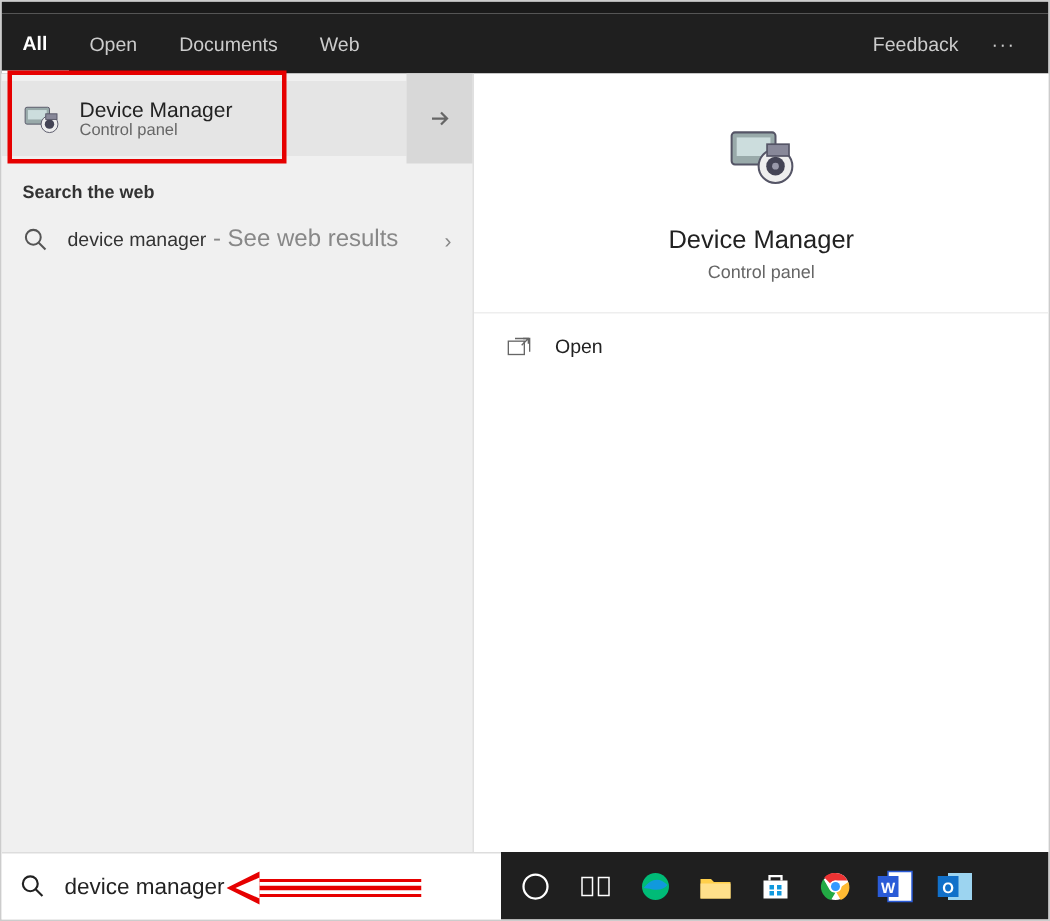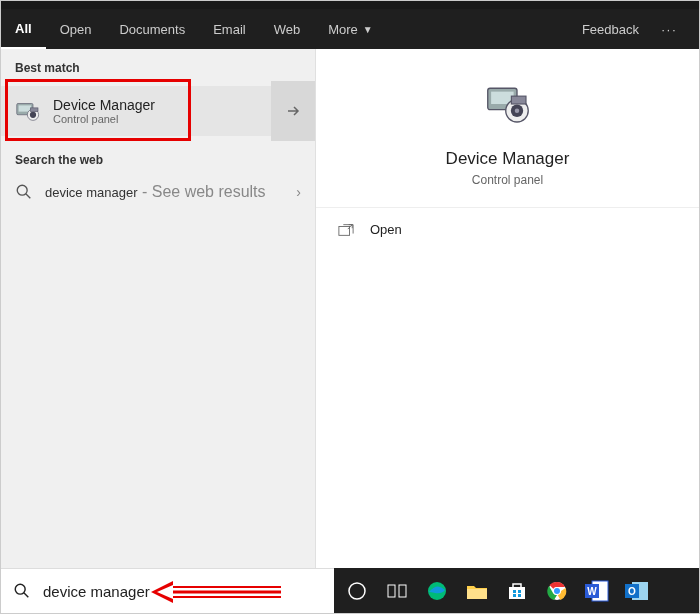--- a/index.html
+++ b/index.html
@@ -192,35 +192,29 @@
 </style>
 </head>
 <body>
 
 <div class="top-fragment"></div>
 
 <div class="tabs-bar">
   <div class="tab active">All</div>
   <div class="tab">Open</div>
   <div class="tab">Documents</div>
-  <div class="tab">Email</div>
   <div class="tab">Web</div>
-  <div class="tab">
-    <span>More</span>
-    <span class="chev">▼</span>
-  </div>
   <div class="tabs-right">
     <div class="feedback">Feedback</div>
     <div class="ellipsis">···</div>
   </div>
 </div>
 
 <div class="content">
   <div class="left">
-    <div class="section-header">Best match</div>
     <div class="result-row">
       <div class="result-main selected">
         <svg class="dm-icon-sm" viewBox="0 0 48 48">
           <rect x="6" y="12" width="26" height="18" rx="2" fill="#9aa" stroke="#556" stroke-width="1"></rect>
           <rect x="9" y="15" width="20" height="10" fill="#cdd"></rect>
           <circle cx="32" cy="30" r="9" fill="#eee" stroke="#556" stroke-width="1"></circle>
           <circle cx="32" cy="30" r="5" fill="#445"></circle>
           <rect x="28" y="19" width="12" height="6" fill="#889" stroke="#556"></rect>
         </svg>
         <div class="result-text">

